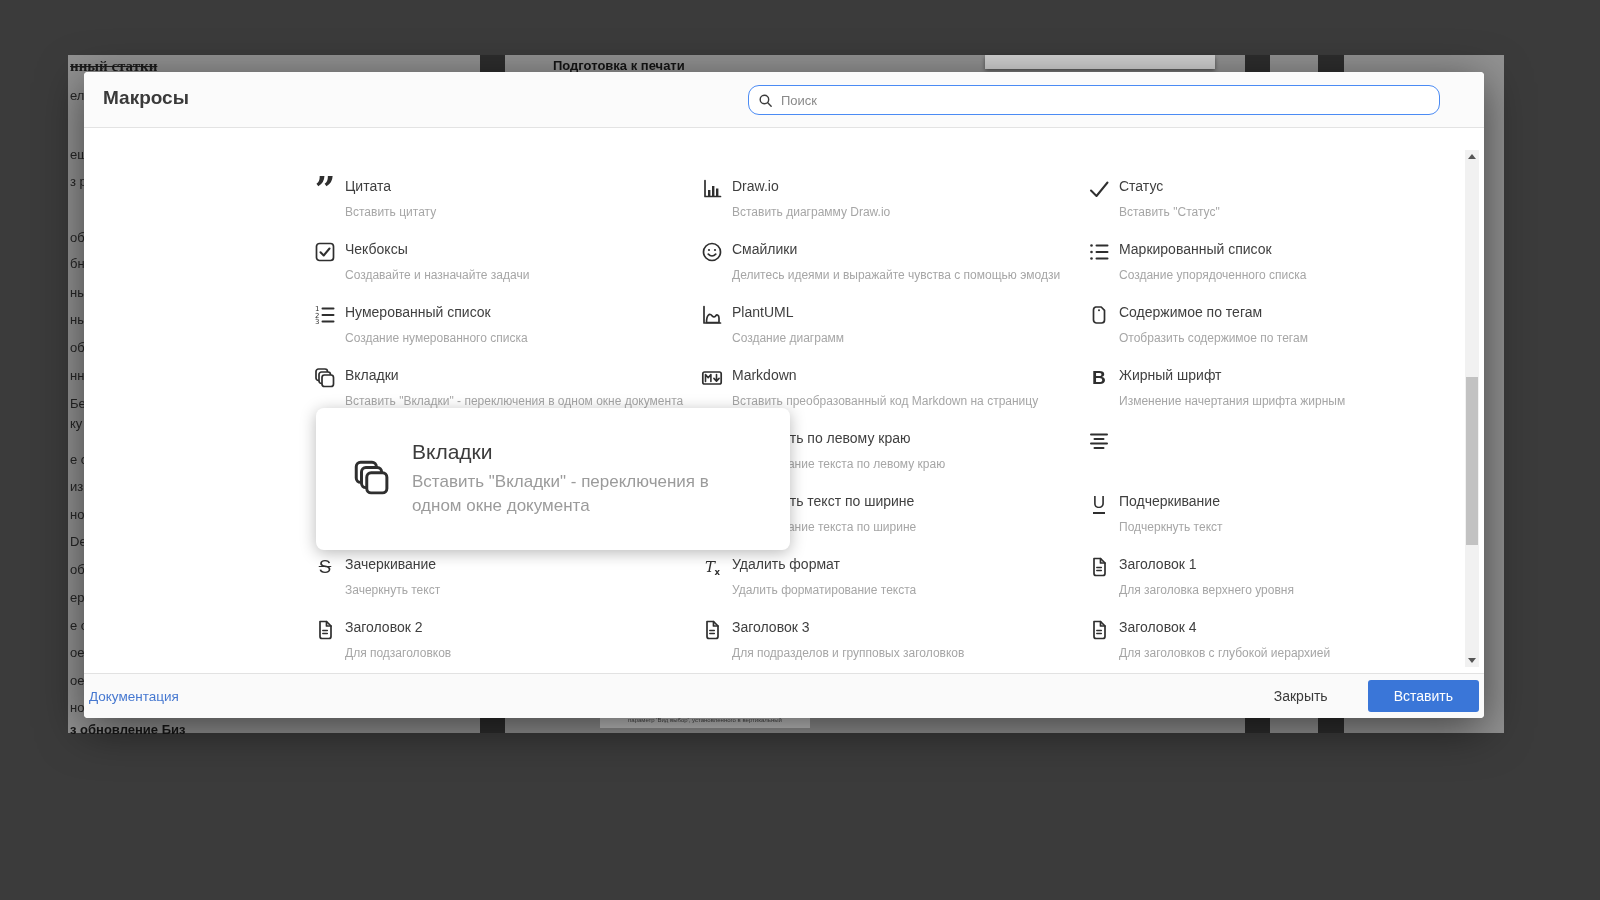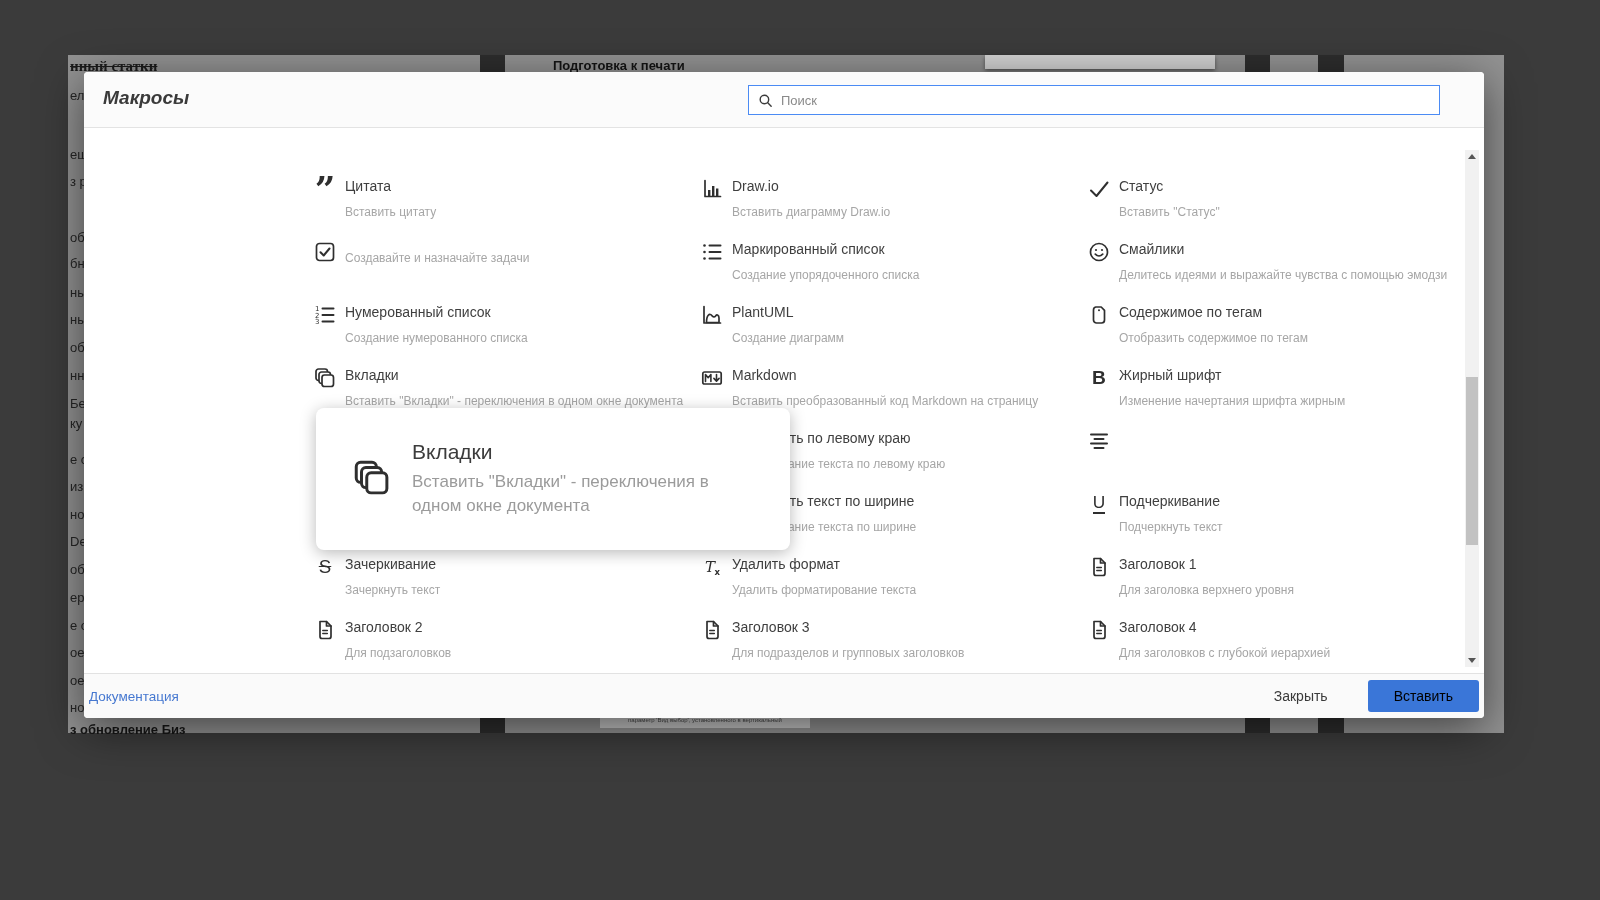--- a/index.html
+++ b/index.html
@@ -20,22 +20,22 @@
   .lfrag{position:absolute;left:2px;width:15px;overflow:hidden;font-size:13px;color:#262626;white-space:nowrap;}
   .lfrag.wide{width:150px;font-weight:bold;color:#161616;}
   .tinybox{position:absolute;left:532px;top:657px;width:210px;height:16px;background:#c6c6c6;
            font-size:6px;color:#4a4a4a;overflow:hidden;text-align:center;line-height:16px;white-space:nowrap;}
 
   
   .modal{position:absolute;left:84px;top:72px;width:1400px;height:646px;background:#fff;border-radius:4px;
          box-shadow:0 10px 45px rgba(0,0,0,.55);z-index:2;}
   .modal-header{position:absolute;top:0;left:0;right:0;height:55px;background:#fbfbfb;
                 border-bottom:1px solid #e3e3e3;border-radius:4px 4px 0 0;}
-  .modal-title{position:absolute;left:19px;top:15px;margin:0;font-size:19px;font-weight:bold;color:#3a3a3a;font-style:italic;}
-  .search{position:absolute;left:664px;top:13px;width:692px;height:30px;border:1px solid #4b8bf4;border-radius:0;
+  .modal-title{position:absolute;left:19px;top:15px;margin:0;font-size:19px;font-weight:bold;color:#3a3a3a;}
+  .search{position:absolute;left:664px;top:13px;width:692px;height:30px;border:1px solid #4b8bf4;border-radius:11px;
           background:#fff;display:flex;align-items:center;padding:0 8px;box-sizing:border-box;gap:7px;}
   .search input{border:none;outline:none;flex:1;font-size:13px;color:#333;background:transparent;
                 font-family:inherit;padding:0;}
   .search input::placeholder{color:#8a8a8a;}
 
   .modal-body{position:absolute;top:56px;bottom:45px;left:0;right:0;overflow:hidden;background:#fff;}
   .grid{position:absolute;left:229px;top:50px;display:grid;grid-template-columns:387px 387px 387px;
         grid-auto-rows:63px;}
   .cell{position:relative;padding-left:32px;box-sizing:border-box;cursor:pointer;}
   .cell .ic{position:absolute;left:0;top:-1px;width:24px;height:24px;display:flex;align-items:center;
@@ -59,21 +59,21 @@
   .tooltip .tt-t{font-size:21px;color:#3c3c3c;margin-bottom:6px;}
   .tooltip .tt-s{font-size:17px;color:#9b9b9b;line-height:24px;width:315px;}
 
   
   .modal-footer{position:absolute;bottom:0;left:0;right:0;height:45px;background:#fafafa;border-top:1px solid #e2e2e2;
                 border-radius:0 0 4px 4px;display:flex;align-items:center;padding:0 5px;box-sizing:border-box;}
   .doc-link{color:#4678d0;font-size:13.5px;text-decoration:none;cursor:pointer;}
   .spacer{flex:1;}
   .btn-text{background:none;border:none;color:#3a3a3a;font-size:14px;margin-right:30px;cursor:pointer;
             font-family:inherit;padding:6px 10px;}
-  .btn-primary{background:#3a76d8;color:#000000;border:none;border-radius:3px;font-size:14px;padding:8px 26px;
+  .btn-primary{background:#3a76d8;color:#ffffff;border:none;border-radius:3px;font-size:14px;padding:8px 26px;
                cursor:pointer;font-family:inherit;}
 </style>
 </head>
 <body>
 
 <div class="stage">
 
   <div class="backdrop">
     <div class="band b1"></div>
     <div class="band b2"></div>
@@ -159,49 +159,50 @@
             </div>
           </div>
           <div class="cell">
             <span class="ic">
               <svg width="24" height="24" viewBox="0 0 24 24" fill="none" stroke="#2f2f2f" stroke-width="1.7" stroke-linecap="round" stroke-linejoin="round">
                 <rect x="3.5" y="3.5" width="17" height="17" rx="3"></rect>
                 <path d="M7.5 12.2l3.2 3.3 5.8-7" stroke-width="2"></path>
               </svg>
             </span>
             <div>
+              <div class="t">Чекбоксы</div>
               <div class="s">Создавайте и назначайте задачи</div>
+            </div>
+          </div>
+          <div class="cell">
+            <span class="ic">
+              <svg width="24" height="24" viewBox="0 0 24 24" fill="none" stroke="#2f2f2f" stroke-width="1.7" stroke-linecap="round" stroke-linejoin="round">
+                <circle cx="12" cy="12" r="8.5"></circle>
+                <circle cx="9" cy="10" r="1.1" fill="#2f2f2f" stroke="none"></circle>
+                <circle cx="15" cy="10" r="1.1" fill="#2f2f2f" stroke="none"></circle>
+                <path d="M8.3 14.2c2.3 2.4 5.1 2.4 7.4 0"></path>
+              </svg>
+            </span>
+            <div>
+              <div class="t">Смайлики</div>
+              <div class="s">Делитесь идеями и выражайте чувства с помощью эмодзи</div>
             </div>
           </div>
           <div class="cell">
             <span class="ic">
               <svg width="24" height="24" viewBox="0 0 24 24" fill="none" stroke="#2f2f2f" stroke-width="1.7" stroke-linecap="round" stroke-linejoin="round">
                 <path d="M9.5 5.5h11M9.5 12h11M9.5 18.5h11" stroke-width="2"></path>
                 <circle cx="4.5" cy="5.5" r="1.3" fill="#2f2f2f" stroke="none"></circle>
                 <circle cx="4.5" cy="12" r="1.3" fill="#2f2f2f" stroke="none"></circle>
                 <circle cx="4.5" cy="18.5" r="1.3" fill="#2f2f2f" stroke="none"></circle>
               </svg>
             </span>
             <div>
               <div class="t">Маркированный список</div>
               <div class="s">Создание упорядоченного списка</div>
-            </div>
-          </div>
-          <div class="cell">
-            <span class="ic">
-              <svg width="24" height="24" viewBox="0 0 24 24" fill="none" stroke="#2f2f2f" stroke-width="1.7" stroke-linecap="round" stroke-linejoin="round">
-                <circle cx="12" cy="12" r="8.5"></circle>
-                <circle cx="9" cy="10" r="1.1" fill="#2f2f2f" stroke="none"></circle>
-                <circle cx="15" cy="10" r="1.1" fill="#2f2f2f" stroke="none"></circle>
-                <path d="M8.3 14.2c2.3 2.4 5.1 2.4 7.4 0"></path>
-              </svg>
-            </span>
-            <div>
-              <div class="t">Смайлики</div>
-              <div class="s">Делитесь идеями и выражайте чувства с помощью эмодзи</div>
             </div>
           </div>
           <div class="cell">
             <span class="ic">
               <svg width="24" height="24" viewBox="0 0 24 24" fill="none" stroke="#2f2f2f" stroke-width="1.7" stroke-linecap="round" stroke-linejoin="round">
                 <path d="M9.5 5.5h11M9.5 12h11M9.5 18.5h11" stroke-width="2"></path>
                 <text x="2" y="8" font-size="7" fill="#2f2f2f" stroke="none" font-family="DejaVu Sans">1</text>
                 <text x="2" y="14.5" font-size="7" fill="#2f2f2f" stroke="none" font-family="DejaVu Sans">2</text>
                 <text x="2" y="21" font-size="7" fill="#2f2f2f" stroke="none" font-family="DejaVu Sans">3</text>
               </svg>

